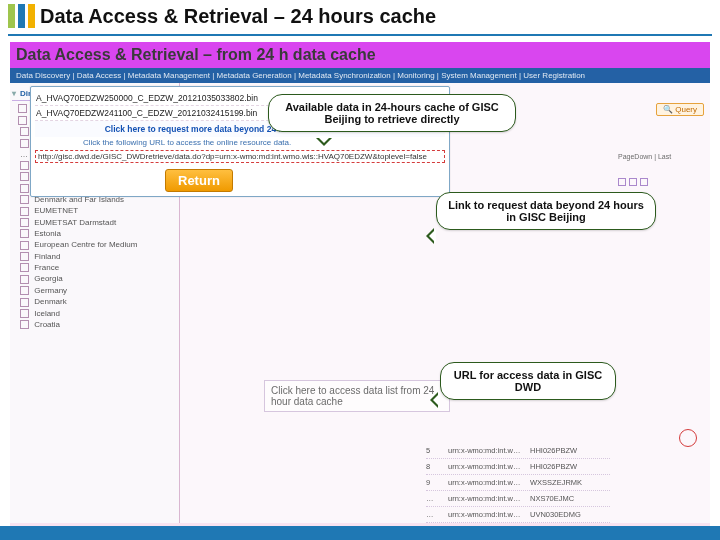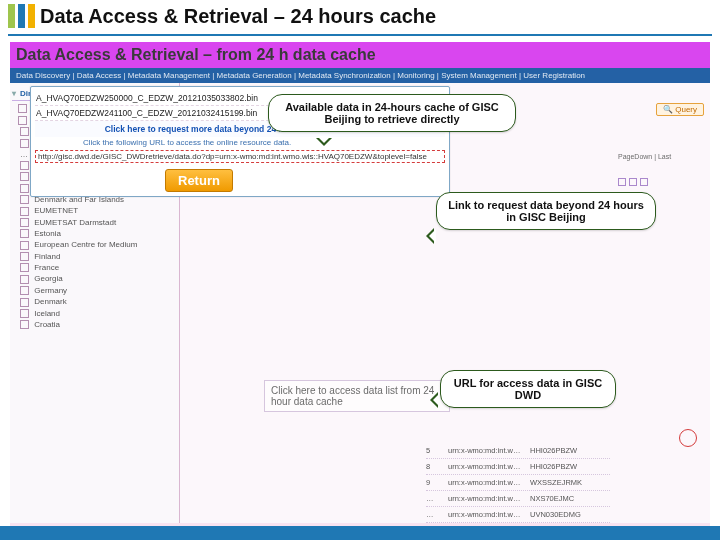--- a/index.html
+++ b/index.html
@@ -35,21 +35,21 @@
 .sub-blue{color:#3a6fae;font-size:8px;padding:1px 0;text-align:left;margin-left:48px}
 .url-row{margin-top:2px}
 .dashed-box{border:1.5px dashed #d43c3c;padding:1px 2px;font-size:8px;color:#333;background:#fff}
 .return-btn{display:inline-block;margin:6px 0 2px 130px;background:linear-gradient(#ffbf3f,#f09a00);color:#fff;font-weight:700;font-size:13px;padding:3px 12px;border:1px solid #c37a00;border-radius:3px}
 .right-col{position:absolute;top:70px;right:6px;width:86px;font-size:7px;color:#6c6c6c}
 .right-col .rc-row{display:flex;gap:3px;align-items:center;margin-bottom:8px}
 .rc-row .sq{width:8px;height:8px;border:1px solid #a8c}
 .callout{position:absolute;border:1.5px solid #2c5a1d;border-radius:14px;background:#fff;padding:6px 10px;font-size:11px;font-weight:700;color:#111;text-align:center;box-shadow:0 1px 2px rgba(0,0,0,.15);z-index:9}
 .c1{top:94px;left:268px;width:248px}
 .c2{top:192px;left:436px;width:220px}
-.c3{top:370px;left:440px;width:176px}
+.c3{top:362px;left:440px;width:176px}
 .tip{position:absolute;width:0;height:0;border:8px solid transparent;z-index:8}
 .tip1{top:138px;left:316px;border-top-color:#2c5a1d}
 .tip1::after{content:"";position:absolute;top:-10px;left:-7px;border:7px solid transparent;border-top-color:#fff}
 .tip2{top:230px;left:432px;border-right-color:#2c5a1d;transform:translate(-14px,-2px)}
 .tip2::after{content:"";position:absolute;top:-7px;left:-4px;border:7px solid transparent;border-right-color:#fff}
 .tip3{top:390px;left:436px;border-right-color:#2c5a1d;transform:translate(-14px,2px)}
 .tip3::after{content:"";position:absolute;top:-7px;left:-4px;border:7px solid transparent;border-right-color:#fff}
 .hint-box{position:absolute;left:264px;top:380px;width:186px;font-size:10px;color:#6b6b6b;background:rgba(255,255,255,.6);padding:4px 6px;border:1px solid #d6c6de;z-index:3}
 .data-table{position:absolute;top:360px;left:246px;right:100px;font-size:7.5px;color:#555}
 .data-table .dt-row{display:flex;gap:8px;padding:3px 0;border-bottom:1px dotted #d6c6de}

